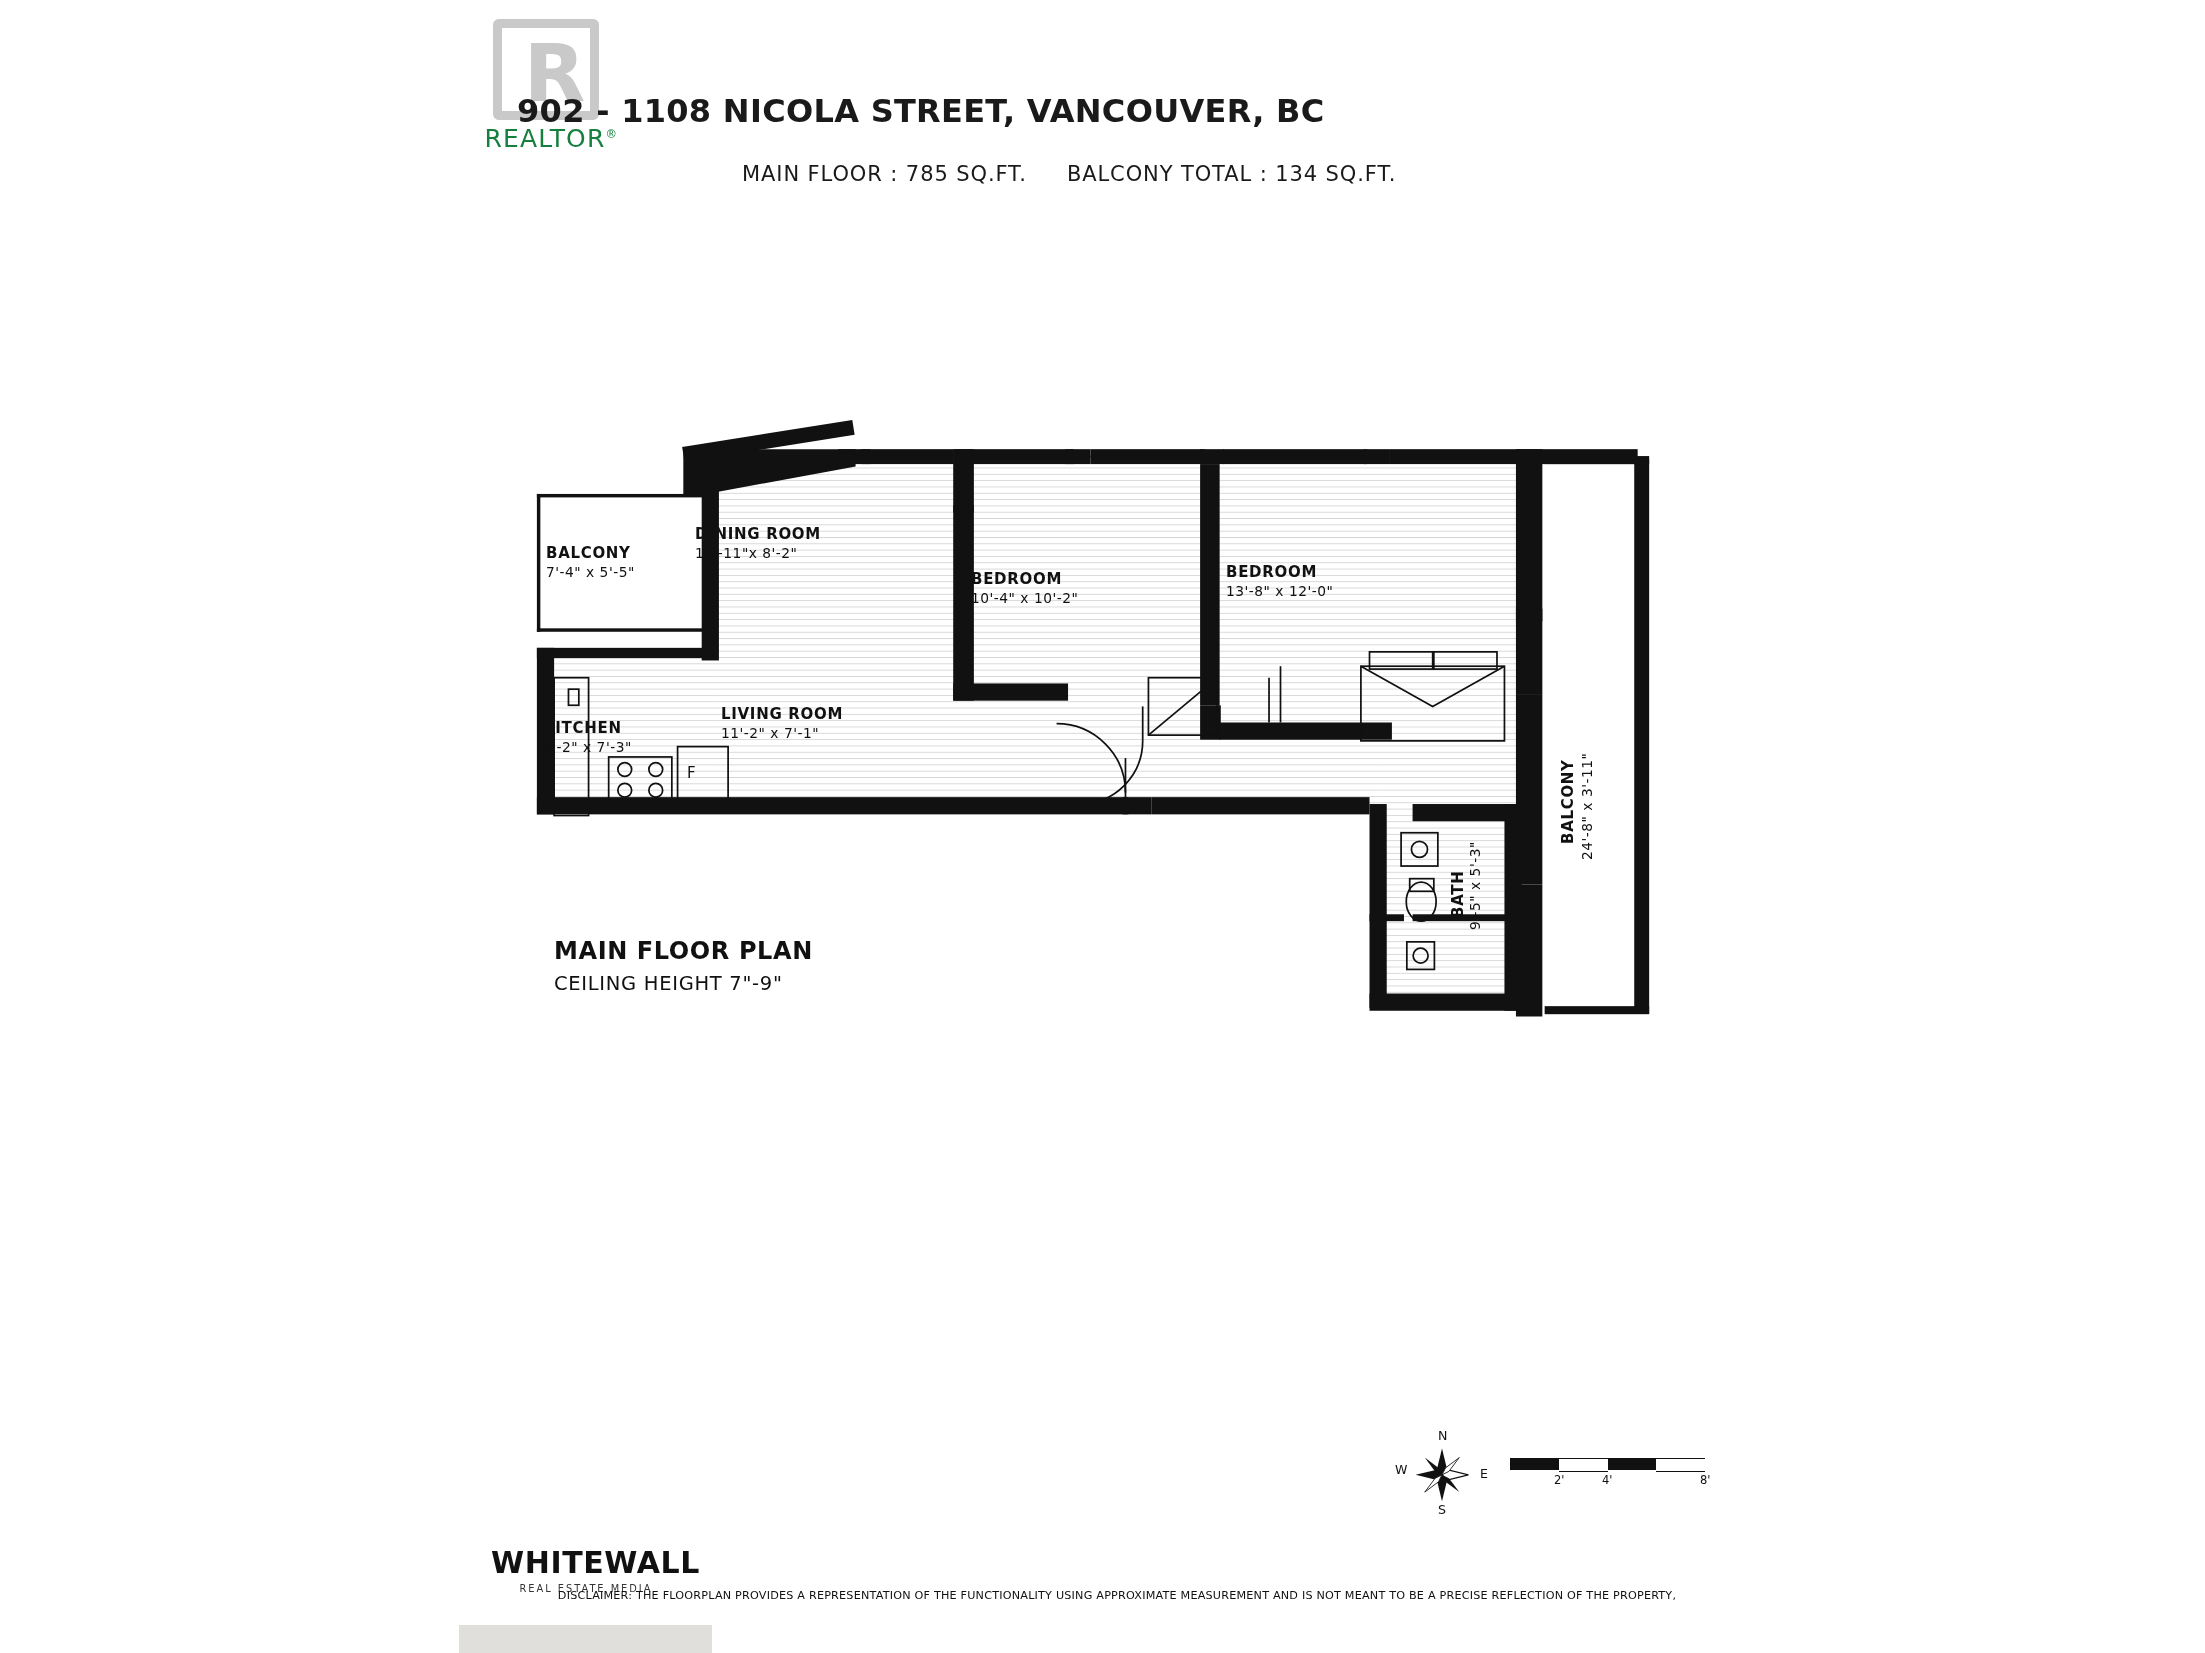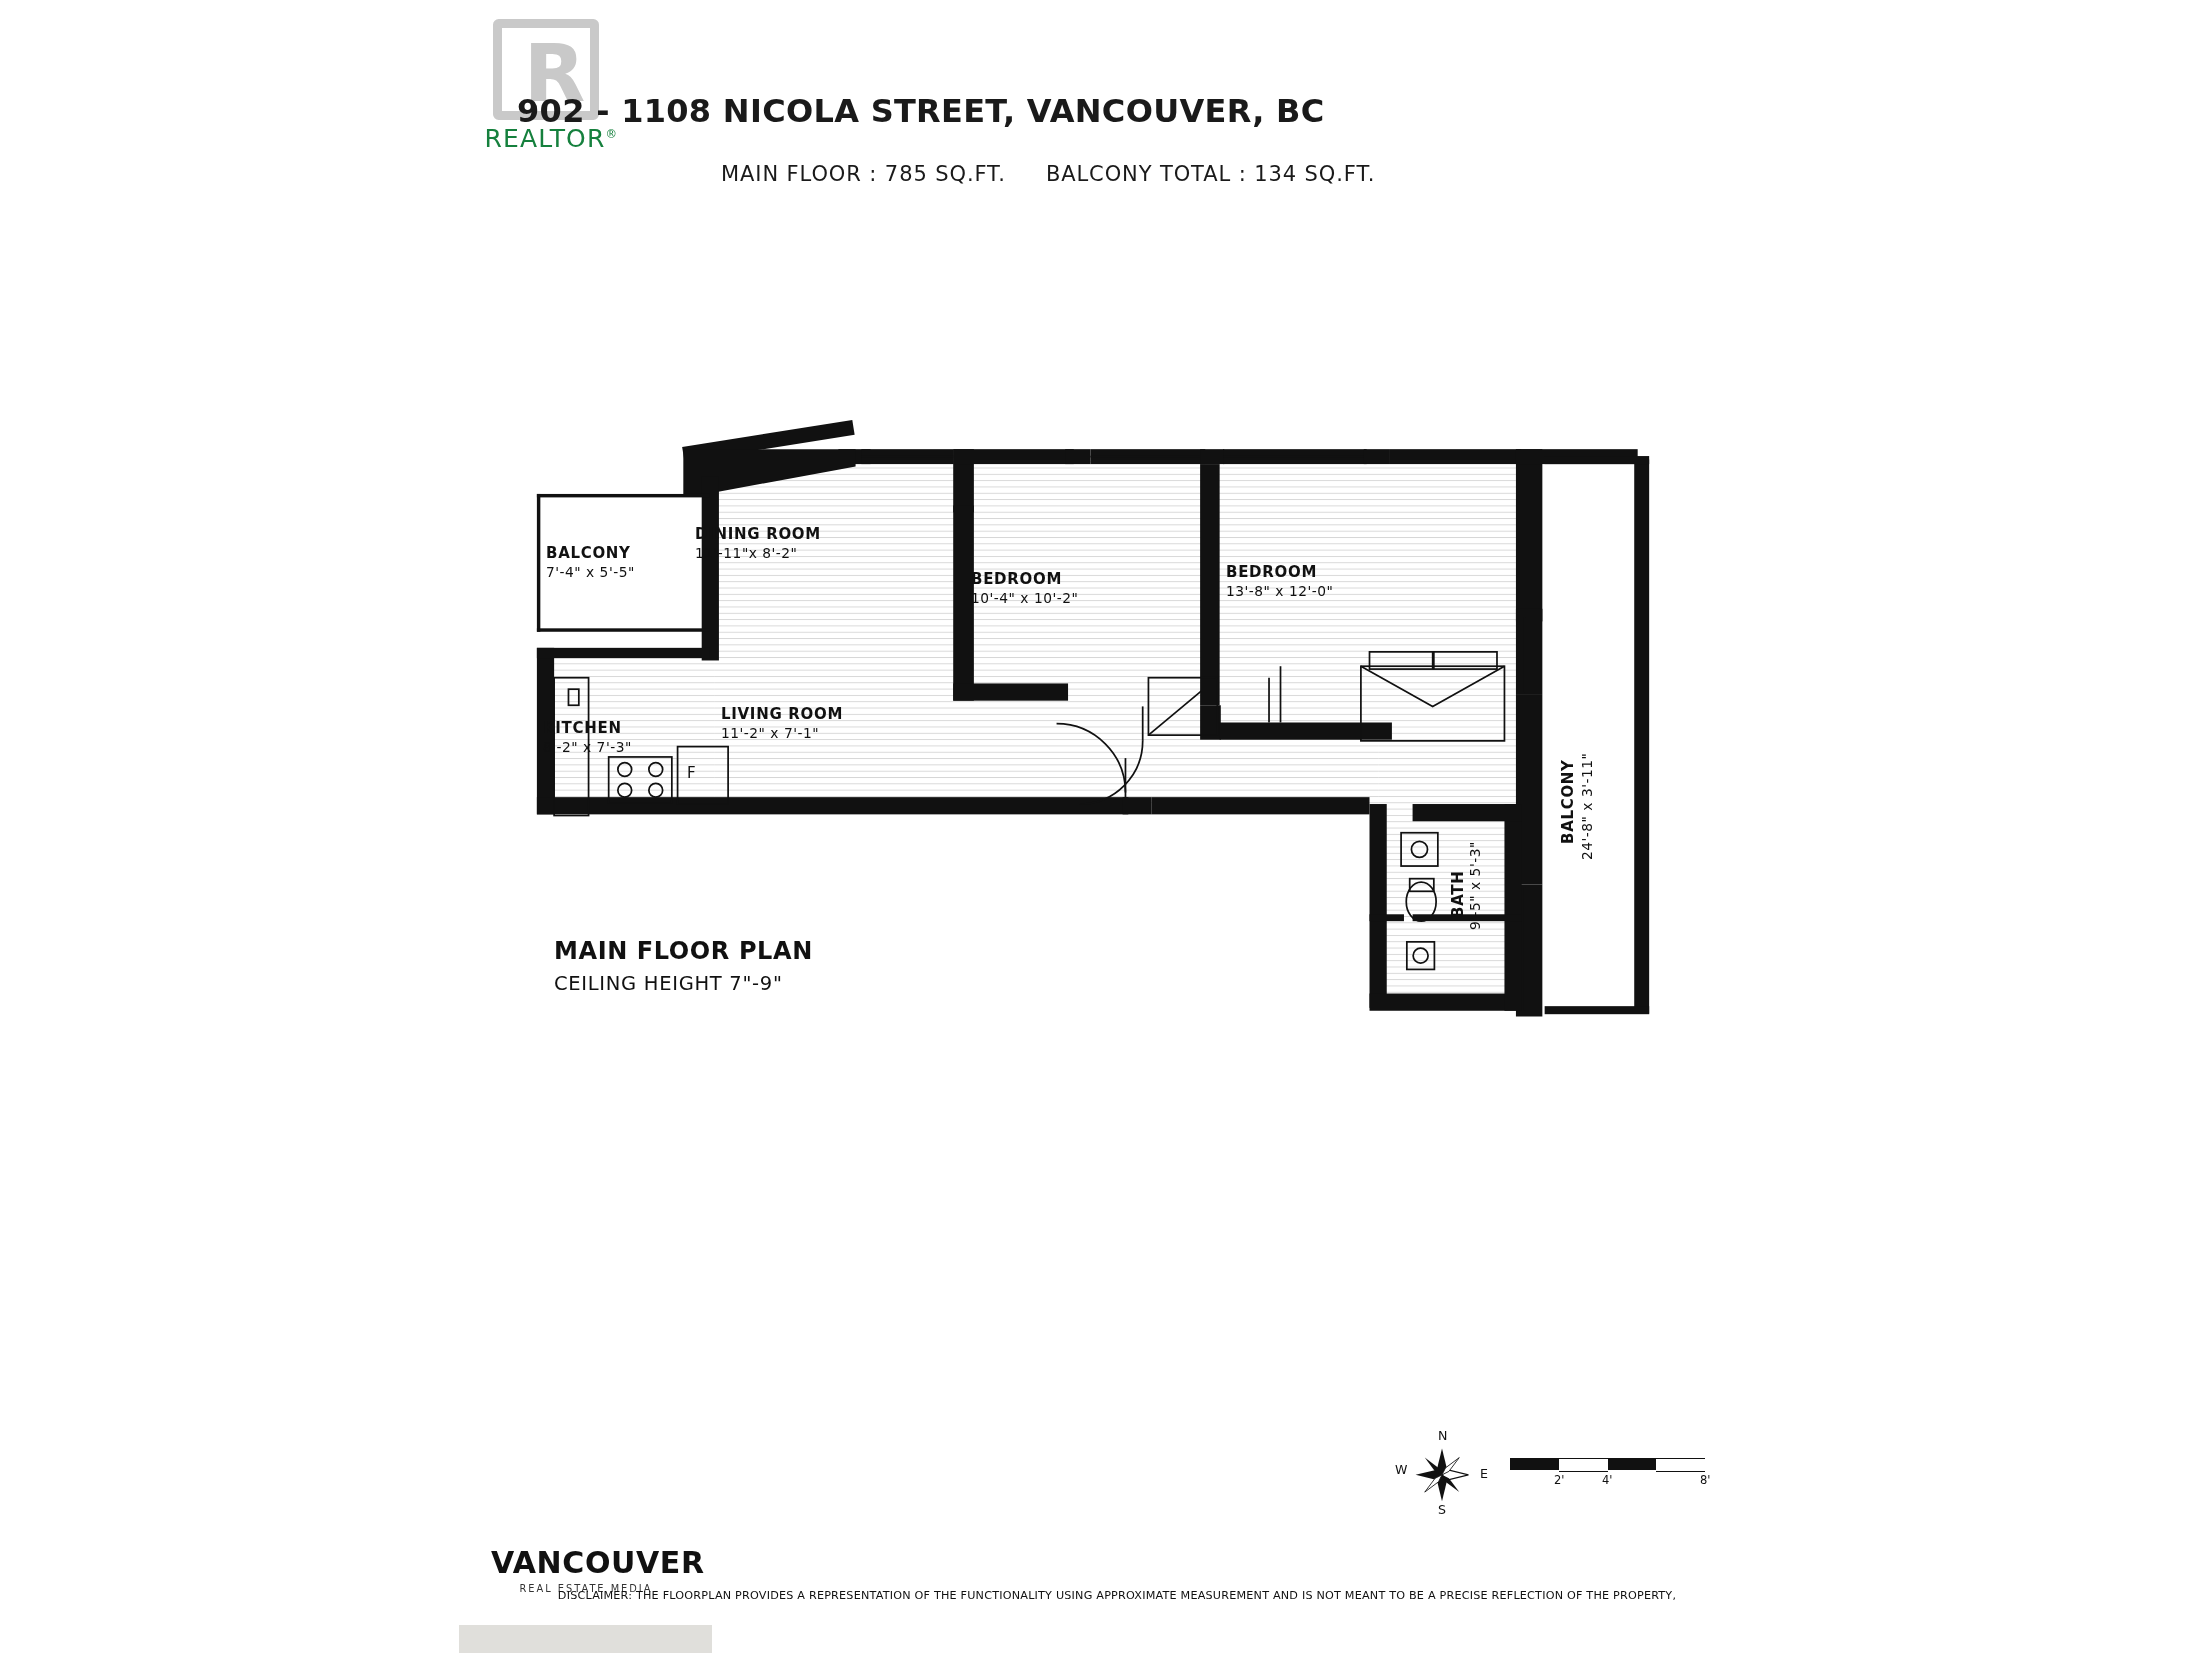--- a/index.html
+++ b/index.html
@@ -69,21 +69,21 @@
     width: 1149px;
     font-family: "DejaVu Sans", sans-serif;
     font-weight: bold;
     font-size: 32px;
     letter-spacing: 0.3px;
     color: #1a1a1a;
     white-space: nowrap;
   }
   .title-sub {
     position: absolute;
-    left: 721px;
+    left: 742px;
     top: 162px;
     font-family: "DejaVu Sans", sans-serif;
     font-size: 21px;
     letter-spacing: 0.9px;
     color: #1a1a1a;
     white-space: nowrap;
   }
   .title-sub .gap { display: inline-block; width: 40px; }
 
   
@@ -456,21 +456,21 @@
       <div class="sb-seg sb-black" style="left:98px; width:49px;"></div>
       <div class="sb-seg sb-white" style="left:146px; width:49px;"></div>
     </div>
     <span class="sb-tick" style="left:44px;">2'</span>
     <span class="sb-tick" style="left:92px;">4'</span>
     <span class="sb-tick" style="left:190px;">8'</span>
   </div>
 
   <div class="ww-swatch"></div>
   <div class="ww">
-    <div class="ww-name">VANCOUVER</div>
+    <div class="ww-name">WHITEWALL</div>
     <div class="ww-sub">REAL ESTATE MEDIA</div>
   </div>
 
   <div class="disclaimer">
     <div>DISCLAIMER: THE FLOORPLAN PROVIDES A REPRESENTATION OF THE FUNCTIONALITY USING APPROXIMATE MEASUREMENT AND IS NOT MEANT TO BE A PRECISE REFLECTION OF THE PROPERTY,</div>
   </div>
 
 </div>
 
 

